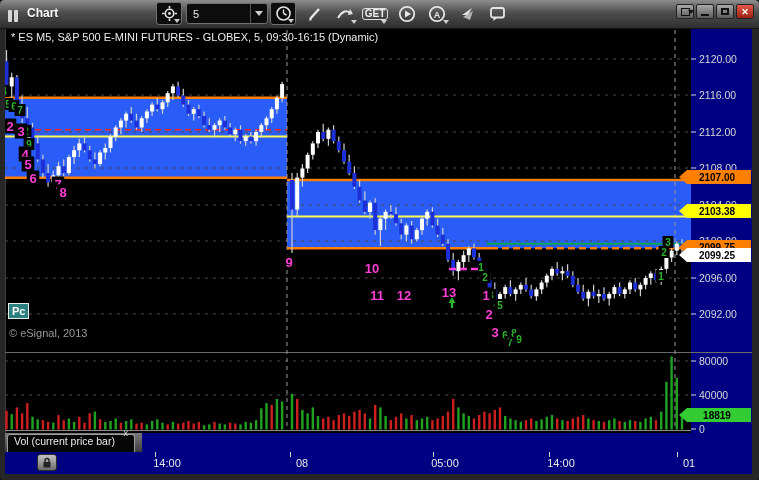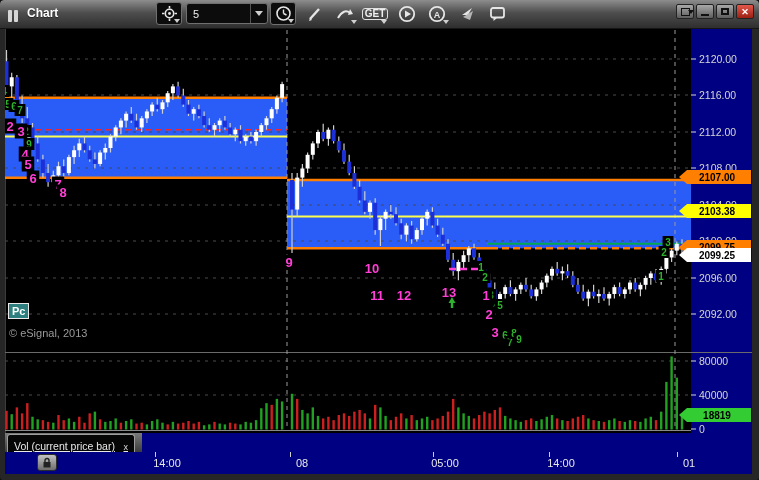--- a/index.html
+++ b/index.html
@@ -34,21 +34,21 @@
   .glyph-restore{width:7px;height:6px;border:1px solid #101010;position:relative;}
   .glyph-restore:after{content:"";position:absolute;right:-5px;top:1px;border-left:3px solid transparent;border-right:3px solid transparent;border-top:4px solid #101010;}
   
   .chart-title{position:absolute;left:11px;top:31px;color:#ececec;font-size:11px;z-index:2;white-space:nowrap;}
   .pc-badge{position:absolute;left:8px;top:303px;background:#2e8080;border:1px solid #eaeaea;color:#fff;font-size:11px;font-weight:bold;padding:0 3px;line-height:14px;z-index:2;}
   .copyright{position:absolute;left:9px;top:327px;color:#9a9a9a;font-size:11px;z-index:2;}
   
   .bottom-navy{position:absolute;left:5px;top:433px;width:747px;height:41px;background:#000082;z-index:2;}
   .tab-strip{position:absolute;left:5px;top:433px;width:137px;height:19px;background:linear-gradient(#7b7b7b,#3c3c3c);z-index:3;}
   .vol-tab{position:absolute;left:7px;top:434px;width:128px;height:18px;background:#060606;border:1px solid #9d9d9d;border-bottom:none;
-           border-radius:3px 3px 0 0;color:#e8e8e8;font-size:10.5px;display:flex;align-items:flex-end;padding:0 6px;box-sizing:border-box;z-index:4;text-decoration:underline;}
+           border-radius:3px 3px 0 0;color:#e8e8e8;font-size:10.5px;display:flex;align-items:flex-start;padding:0 6px;box-sizing:border-box;z-index:4;}
   .vol-tab .x{font-size:9px;margin-left:auto;margin-top:-7px;color:#ddd;}
   .status-dyn{position:absolute;left:8px;top:455px;color:#fff;font-weight:bold;font-size:12px;z-index:4;margin-top:44px;}
   .lock-btn{position:absolute;left:37px;top:454px;width:20px;height:17px;background:linear-gradient(#c2c2c2,#6e6e6e);
             border:1px solid #2c2c2c;border-radius:3px;display:flex;align-items:center;justify-content:center;z-index:4;box-sizing:border-box;}
   .time-label{position:absolute;top:457px;color:#e8e8e8;font-size:11px;transform:translateX(-50%);z-index:3;margin-left:12px;}
   .time-tick{position:absolute;top:452px;width:1px;height:5px;background:#cfcfcf;z-index:3;}
   .frame-right{position:absolute;right:0;top:28px;width:7px;bottom:0;background:#262626;z-index:2;}
   .frame-bottom{position:absolute;left:0;right:0;top:474px;height:6px;background:#262626;z-index:3;}
   .frame-left{position:absolute;left:0;top:28px;width:5px;bottom:0;background:#262626;z-index:2;}
 </style>
@@ -572,20 +572,21 @@
       <path d="M679 211 L687 204 L751 204 L751 218 L687 218 Z" fill="#ffff00"></path>
       <text x="717" y="214.6" text-anchor="middle" font-size="10" font-weight="bold" fill="#000">2103.38</text>
       <path d="M679 247 L687 240 L751 240 L751 254 L687 254 Z" fill="#ff7f00"></path>
       <text x="717" y="250.6" text-anchor="middle" font-size="10" font-weight="bold" fill="#000">2099.75</text>
       <path d="M679 255 L687 248 L751 248 L751 262 L687 262 Z" fill="#ffffff"></path>
       <text x="717" y="258.6" text-anchor="middle" font-size="10" font-weight="bold" fill="#000">2099.25</text>
       <path d="M679 415 L687 408 L751 408 L751 422 L687 422 Z" fill="#33cc33"></path>
       <text x="717" y="418.6" text-anchor="middle" font-size="10" font-weight="bold" fill="#000">18819</text>
     </svg>
 
+  <div class="chart-title chrome">* ES M5, S&amp;P 500 E-MINI FUTURES - GLOBEX, 5, 09:30-16:15 (Dynamic)</div>
   <div class="pc-badge chrome">Pc</div>
   <div class="copyright chrome">© eSignal, 2013</div>
 
   <div class="frame-left chrome"></div>
   <div class="frame-right chrome"></div>
 
   <div class="bottom-navy chrome"></div>
   <div class="tab-strip chrome"></div>
   <div class="vol-tab chrome">
     <span>Vol (current price bar)</span>

